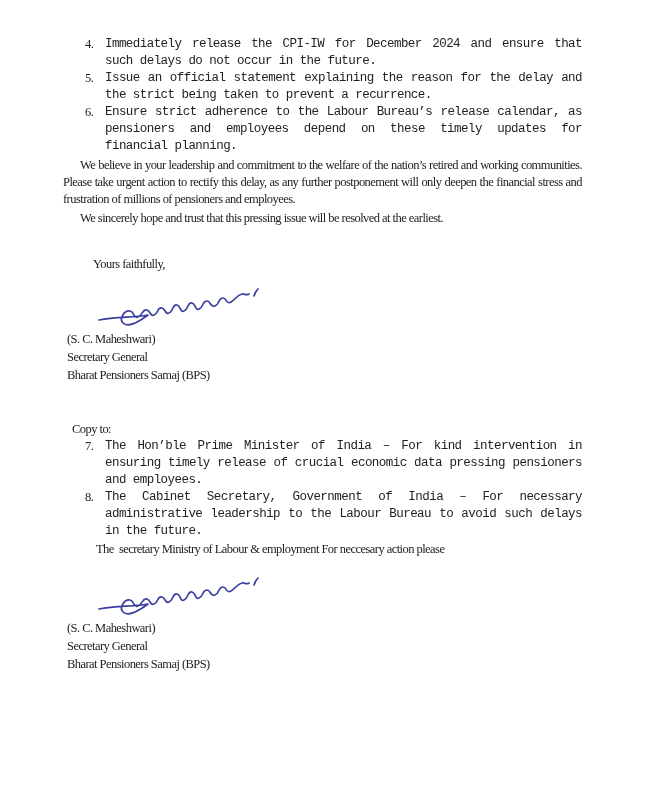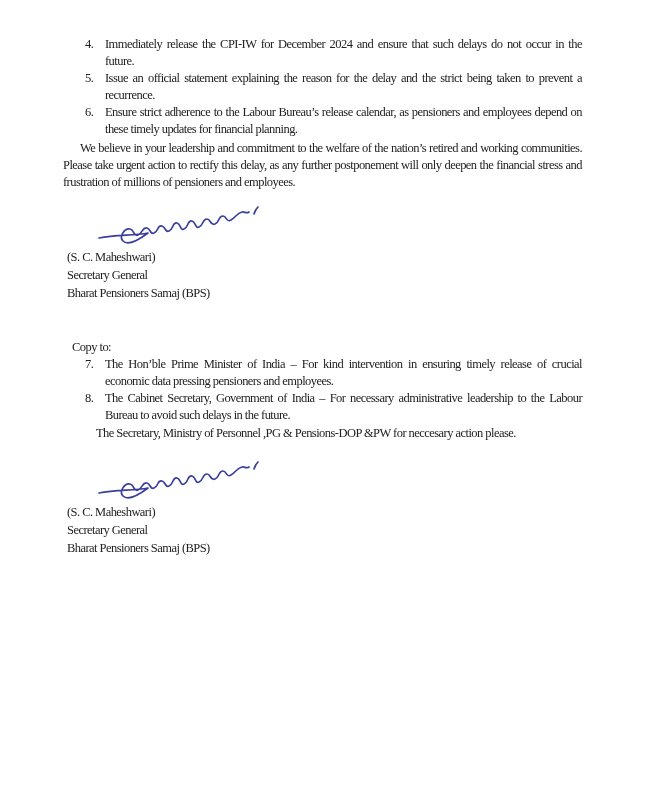--- a/index.html
+++ b/index.html
@@ -16,21 +16,21 @@
     line-height: 17px;
     color: var(--text, #222222);
     overflow: hidden;
   }
   .num-item { display: flex; align-items: flex-start; }
   .num-item .num {
     flex: 0 0 42px;
     box-sizing: border-box;
     padding-left: 22px;
   }
-  .num-item .itext { flex: 1; text-align: justify; }
+  .num-item .itext { flex: 1; text-align: justify; font-family: Liberation Mono, monospace; }
   .para { margin: 2px 0 0 0; text-align: justify; text-indent: 17px; }
   .closing { margin: 29px 0 0 30px; }
   .sig-block { margin: 13px 0 0 33px; height: 44px; }
   .sig-svg { display: block; }
   .sig-svg path {
     fill: none;
     stroke: var(--ink, #3a3f9e);
     stroke-width: 1.7;
     stroke-linecap: round;
     stroke-linejoin: round;
@@ -58,21 +58,23 @@
       <span class="num">5.</span>
       <span class="itext">Issue an official statement explaining the reason for the delay and the strict being taken to prevent a recurrence.</span>
     </div>
     <div class="num-item">
       <span class="num">6.</span>
       <span class="itext">Ensure strict adherence to the Labour Bureau’s release calendar, as pensioners and employees depend on these timely updates for financial planning.</span>
     </div>
   </div>
 
   <p class="para">We believe in your leadership and commitment to the welfare of the nation’s retired and working communities. Please take urgent action to rectify this delay, as any further postponement will only deepen the financial stress and frustration of millions of pensioners and employees.</p>
+  <p class="para">We sincerely hope and trust that this pressing issue will be resolved at the earliest.</p>
 
+  <div class="closing">Yours faithfully,</div>
 
   <div class="sig-block">
     <svg class="sig-svg" viewBox="0 0 168 46" width="168" height="46">
       <path d="M3 34 C 20 30 36 32 52 29 C 44 35 32 42 27 37 C 23 33 28 24 34 25 C 39 26 37 33 42 31 C 47 29 46 23 51 24 C 55 25 54 31 58 29 C 63 27 61 21 66 22 C 70 23 69 29 73 27 C 78 25 76 18 81 19 C 85 20 84 27 88 25 C 93 23 91 16 96 17 C 100 18 99 25 103 23 C 108 21 106 15 111 15 C 115 15 114 22 119 20 C 124 18 122 12 127 12 C 131 12 130 19 135 16 C 140 13 141 9 146 8 C 149 7.5 150 10 153 8"></path>
       <path d="M158 10 C 159 7 160 5 162 3"></path>
     </svg>
   </div>
 
   <div class="signatory">
     <div>(S. C. Maheshwari)</div>
@@ -86,21 +88,21 @@
     <div class="num-item">
       <span class="num">7.</span>
       <span class="itext">The Hon’ble Prime Minister of India – For kind intervention in ensuring timely release of crucial economic data pressing pensioners and employees.</span>
     </div>
     <div class="num-item">
       <span class="num">8.</span>
       <span class="itext">The Cabinet Secretary, Government of India – For necessary administrative leadership to the Labour Bureau to avoid such delays in the future.</span>
     </div>
   </div>
 
-  <div class="copy-extra">The Secretary, Ministry of Personnel ,PG &amp; Pensions-DOP &amp;PW for neccesary action please.</div>
+  <div class="copy-extra">The  secretary Ministry of Labour &amp; employment For neccesary action please</div>
 
   <div class="sig-block sig-block-2">
     <svg class="sig-svg" viewBox="0 0 168 46" width="168" height="46">
       <path d="M3 34 C 20 30 36 32 52 29 C 44 35 32 42 27 37 C 23 33 28 24 34 25 C 39 26 37 33 42 31 C 47 29 46 23 51 24 C 55 25 54 31 58 29 C 63 27 61 21 66 22 C 70 23 69 29 73 27 C 78 25 76 18 81 19 C 85 20 84 27 88 25 C 93 23 91 16 96 17 C 100 18 99 25 103 23 C 108 21 106 15 111 15 C 115 15 114 22 119 20 C 124 18 122 12 127 12 C 131 12 130 19 135 16 C 140 13 141 9 146 8 C 149 7.5 150 10 153 8"></path>
       <path d="M158 10 C 159 7 160 5 162 3"></path>
     </svg>
   </div>
 
   <div class="signatory">
     <div>(S. C. Maheshwari)</div>

